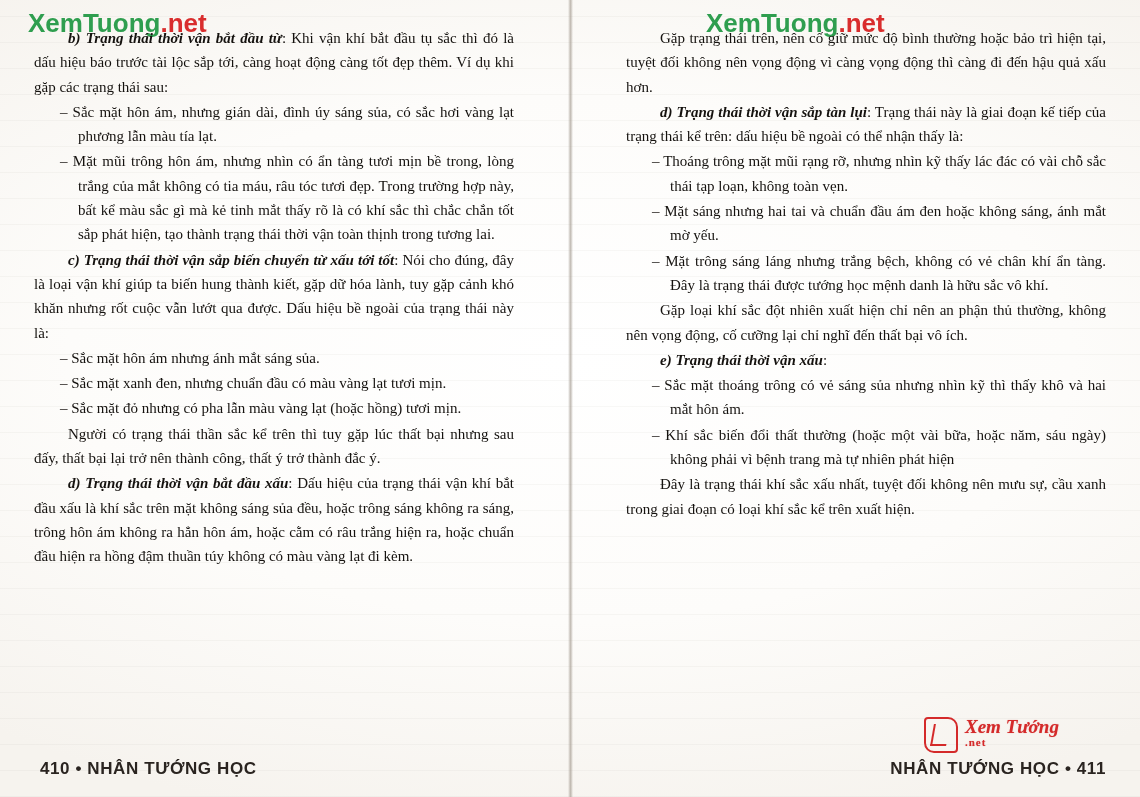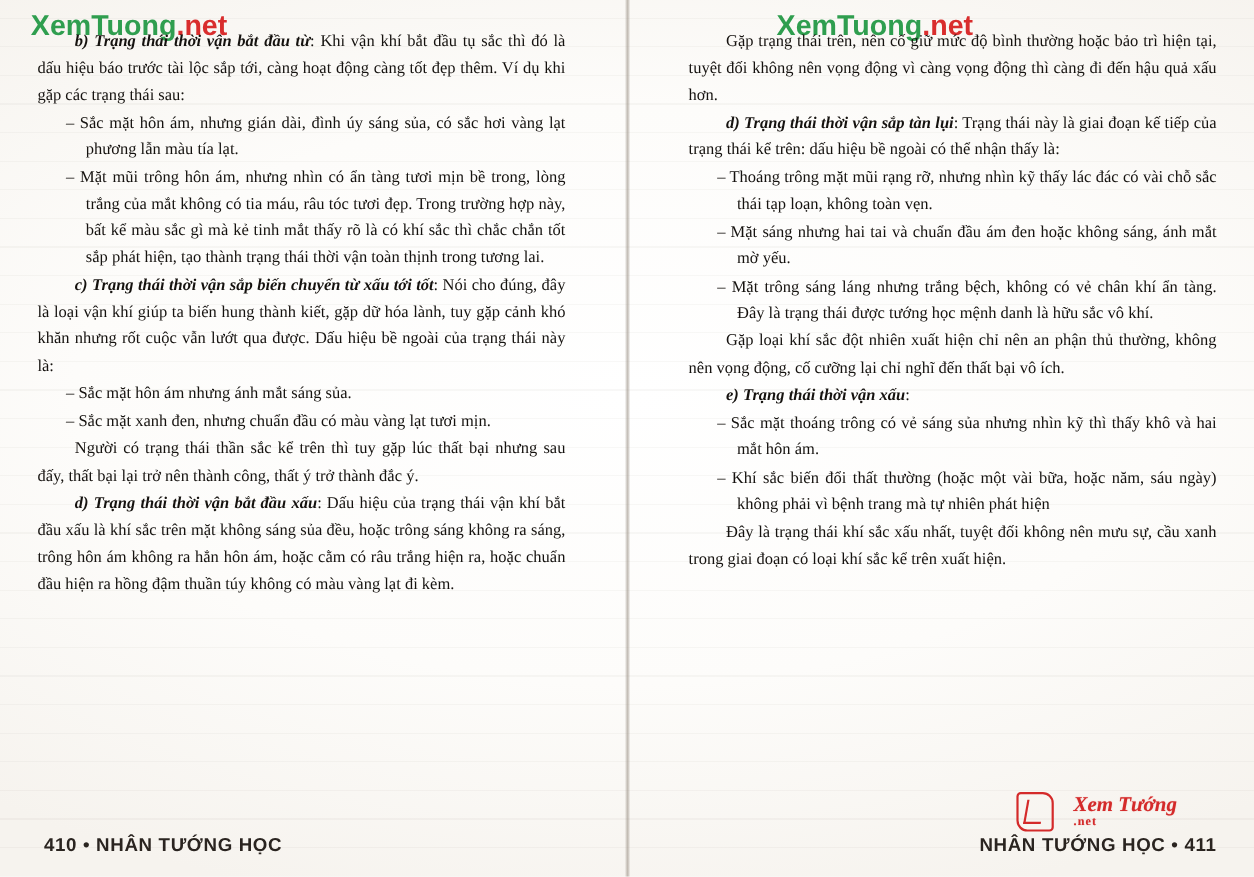--- a/index.html
+++ b/index.html
@@ -103,22 +103,21 @@
   .footer-left { left: 40px; }
   .footer-right { right: 34px; }
 
   .stamp {
     position: absolute;
     right: 38px;
     bottom: 38px;
     width: 178px;
     height: 42px;
     display: flex;
-    align-items: center;
-    gap: 18px;
+    gap: 7px;
   }
   .stamp-mark {
     width: 30px;
     height: 32px;
     border: 2px solid #d42a2a;
     border-radius: 4px 10px 4px 10px;
     position: relative;
     flex: none;
   }
   .stamp-mark::after {
@@ -162,20 +161,21 @@
     <span class="xem">Xem</span><span class="tuong">Tuong</span><span class="net">.net</span>
   </div>
 
   <div class="col col-left">
     <p><span class="lbl">b) Trạng thái thời vận bắt đầu từ</span><span>: Khi vận khí bắt đầu tụ sắc thì đó là dấu hiệu báo trước tài lộc sắp tới, càng hoạt động càng tốt đẹp thêm. Ví dụ khi gặp các trạng thái sau:</span></p>
     <span class="bullet">– Sắc mặt hôn ám, nhưng gián dài, đình úy sáng sủa, có sắc hơi vàng lạt phương lẫn màu tía lạt.</span>
     <span class="bullet">– Mặt mũi trông hôn ám, nhưng nhìn có ẩn tàng tươi mịn bề trong, lòng trắng của mắt không có tia máu, râu tóc tươi đẹp. Trong trường hợp này, bất kể màu sắc gì mà kẻ tinh mắt thấy rõ là có khí sắc thì chắc chắn tốt sắp phát hiện, tạo thành trạng thái thời vận toàn thịnh trong tương lai.</span>
     <p><span class="lbl">c) Trạng thái thời vận sắp biến chuyển từ xấu tới tốt</span><span>: Nói cho đúng, đây là loại vận khí giúp ta biến hung thành kiết, gặp dữ hóa lành, tuy gặp cảnh khó khăn nhưng rốt cuộc vẫn lướt qua được. Dấu hiệu bề ngoài của trạng thái này là:</span></p>
     <span class="bullet">– Sắc mặt hôn ám nhưng ánh mắt sáng sủa.</span>
     <span class="bullet">– Sắc mặt xanh đen, nhưng chuẩn đầu có màu vàng lạt tươi mịn.</span>
+    <span class="bullet">– Sắc mặt đỏ nhưng có pha lẫn màu vàng lạt (hoặc hồng) tươi mịn.</span>
     <p><span>Người có trạng thái thần sắc kể trên thì tuy gặp lúc thất bại nhưng sau đấy, thất bại lại trở nên thành công, thất ý trở thành đắc ý.</span></p>
     <p><span class="lbl">d) Trạng thái thời vận bắt đầu xấu</span><span>: Dấu hiệu của trạng thái vận khí bắt đầu xấu là khí sắc trên mặt không sáng sủa đều, hoặc trông sáng không ra sáng, trông hôn ám không ra hẳn hôn ám, hoặc cằm có râu trắng hiện ra, hoặc chuẩn đầu hiện ra hồng đậm thuần túy không có màu vàng lạt đi kèm.</span></p>
   </div>
   <div class="footer footer-left">410 • NHÂN TƯỚNG HỌC</div>
 
   <div class="col col-right">
     <p><span>Gặp trạng thái trên, nên cố giữ mức độ bình thường hoặc bảo trì hiện tại, tuyệt đối không nên vọng động vì càng vọng động thì càng đi đến hậu quả xấu hơn.</span></p>
     <p><span class="lbl">d) Trạng thái thời vận sắp tàn lụi</span><span>: Trạng thái này là giai đoạn kế tiếp của trạng thái kể trên: dấu hiệu bề ngoài có thể nhận thấy là:</span></p>
     <span class="bullet">– Thoáng trông mặt mũi rạng rỡ, nhưng nhìn kỹ thấy lác đác có vài chỗ sắc thái tạp loạn, không toàn vẹn.</span>
     <span class="bullet">– Mặt sáng nhưng hai tai và chuẩn đầu ám đen hoặc không sáng, ánh mắt mờ yếu.</span>

